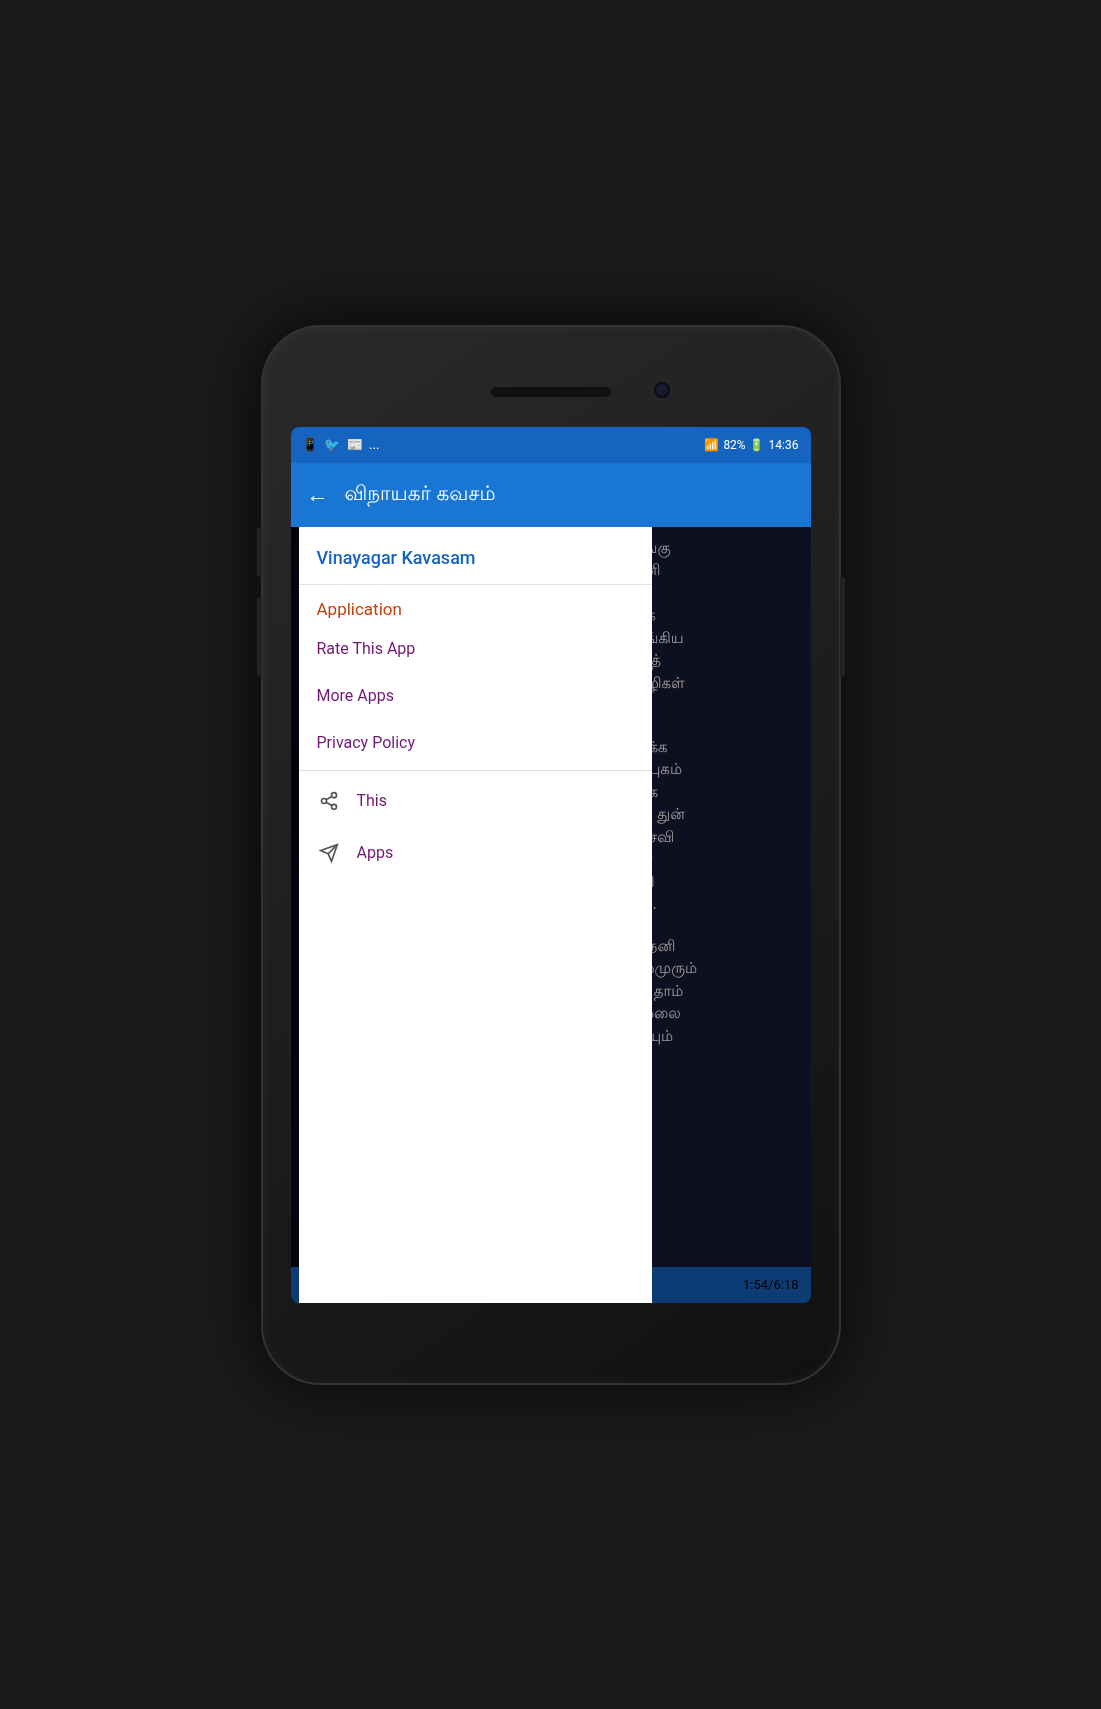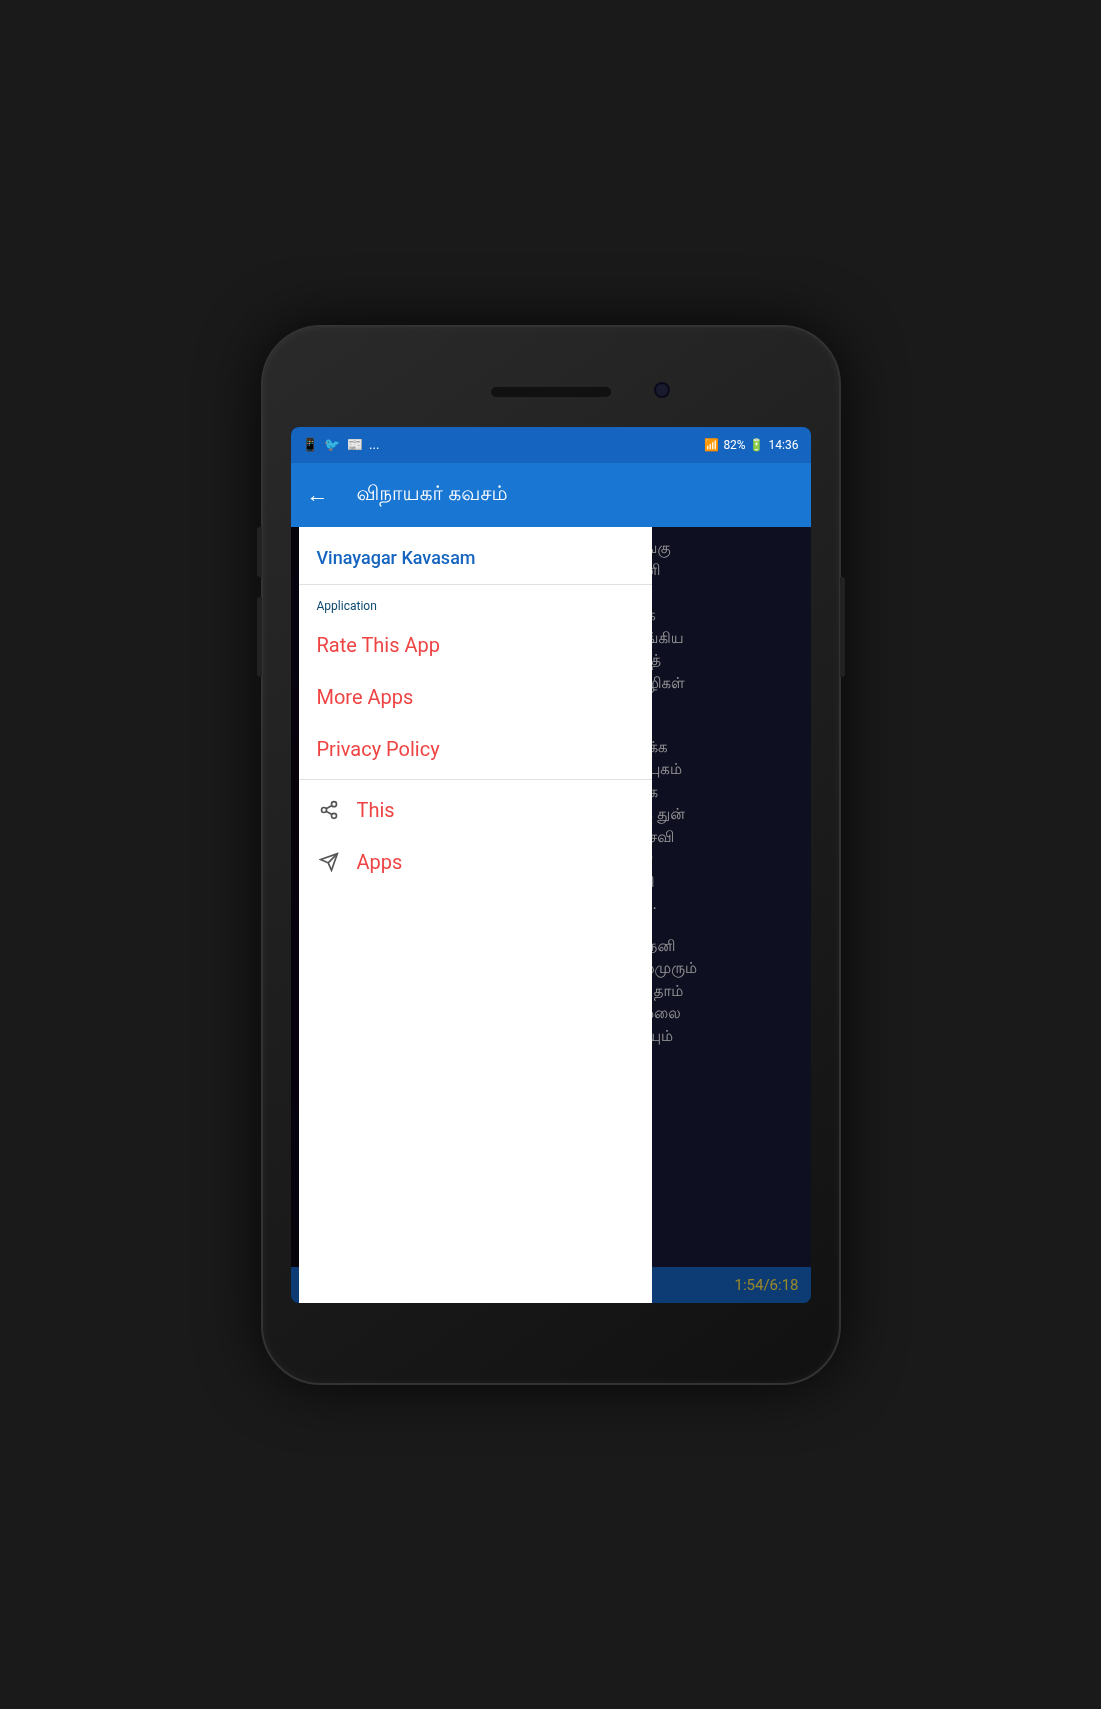--- a/index.html
+++ b/index.html
@@ -122,21 +122,20 @@
     .back-arrow {
       color: white;
       font-size: 22px;
       cursor: pointer;
     }
     .app-title {
       color: white;
       font-size: 20px;
       font-weight: 400;
       font-family: Arial, sans-serif;
-      margin-left: 12px;
     }
 
     
     .content-area {
       position: relative;
       flex: 1;
       background: #1a1a3a;
       overflow: hidden;
     }
 
@@ -194,22 +193,22 @@
     
     .bottom-bar {
       background: #1565C0;
       height: 36px;
       display: flex;
       align-items: center;
       justify-content: flex-end;
       padding: 0 12px;
     }
     .timer-text {
-      color: #fde047;
-      font-size: 15px;
+      color: #000000;
+      font-size: 13px;
     }
 
     
     .drawer-overlay {
       position: absolute;
       top: 0;
       left: 0;
       right: 0;
       bottom: 0;
       background: rgba(0,0,0,0.4);
@@ -233,43 +232,43 @@
       border-bottom: 1px solid #e0e0e0;
     }
     .drawer-app-name {
       color: #1565C0;
       font-size: 18px;
       font-weight: 500;
     }
 
     .drawer-section-label {
       padding: 14px 18px 6px;
-      color: #0c4a6e;
-      font-size: 12px;
+      color: #c2410c;
+      font-size: 17px;
     }
 
     .drawer-item {
       display: flex;
       align-items: center;
       padding: 14px 18px;
       cursor: pointer;
       gap: 16px;
     }
     .drawer-item-icon {
       width: 24px;
       height: 24px;
       display: flex;
       align-items: center;
       justify-content: center;
       color: #555;
       font-size: 18px;
     }
     .drawer-item-text {
-      font-size: 20px;
-      color: #ef4444;
+      font-size: 16px;
+      color: #701a75;
     }
 
     .drawer-divider {
       height: 1px;
       background: #e0e0e0;
       margin: 4px 0;
     }
   </style>
 </head>
 <body>

